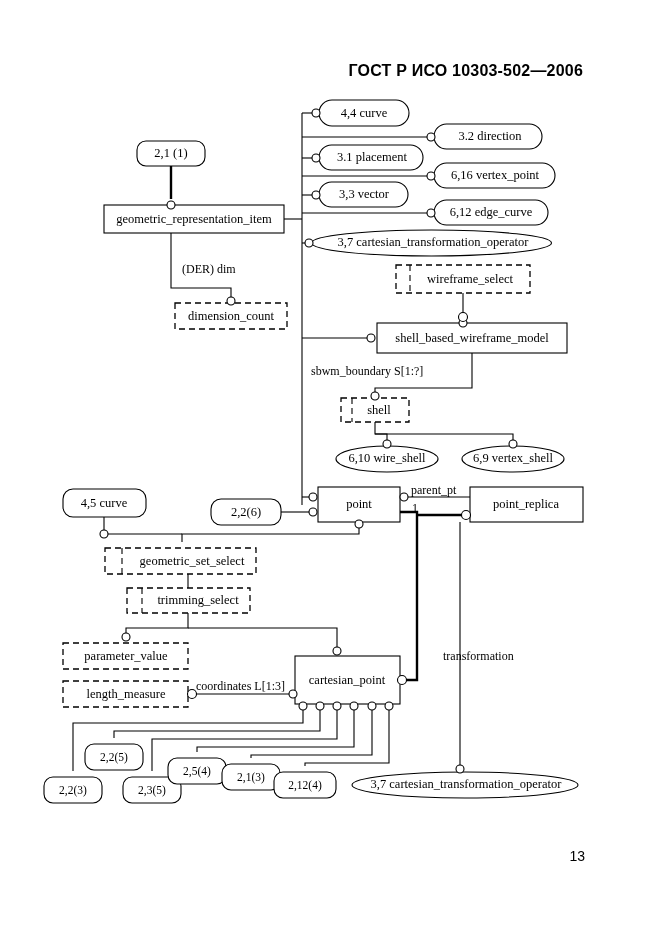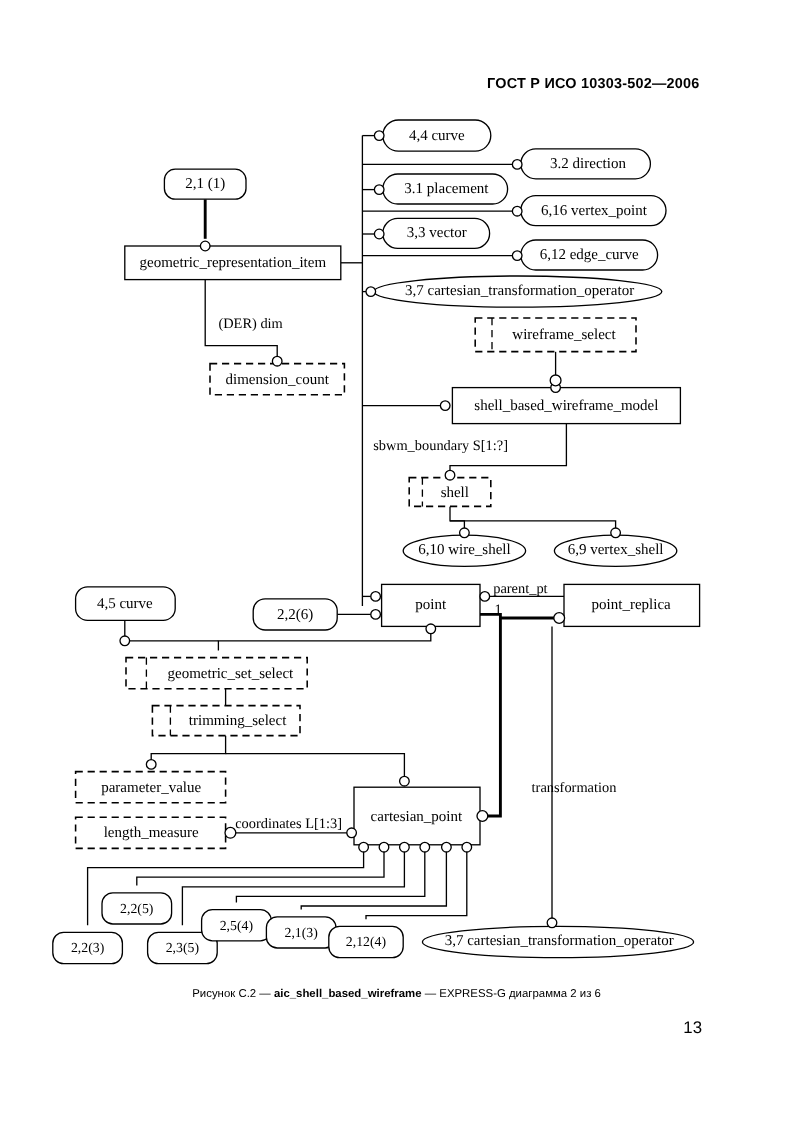--- a/index.html
+++ b/index.html
@@ -5,21 +5,21 @@
   html,body{margin:0;padding:0;}
   body{
     width:661px;height:936px;background:#ffffff;position:relative;
     font-family:"Liberation Serif", serif;
     -webkit-font-smoothing:antialiased;
   }
   #page{position:absolute;left:0;top:0;width:661px;height:936px;overflow:hidden;}
   #gost-header{
     position:absolute;right:78px;top:62px;
     font-family:"Liberation Sans", sans-serif;
-    font-weight:bold;font-size:12px;letter-spacing:.2px;color:#000;
+    font-weight:bold;font-size:16px;letter-spacing:.2px;color:#000;
     white-space:nowrap;
   }
   #diagram{position:absolute;left:0;top:0;width:661px;height:936px;}
   #caption{
     position:absolute;left:0;top:823px;width:661px;text-align:center;
     font-family:"Liberation Sans", sans-serif;font-size:9.5px;color:#000;
   }
   #caption b{font-weight:bold;}
   #pagenum{
     position:absolute;right:76px;top:848px;
@@ -295,19 +295,16 @@
 
     <text class="tl" x="182" y="273">(DER) dim</text>
     <text class="tl" x="311" y="375">sbwm_boundary S[1:?]</text>
     <text class="tl" x="411" y="494">parent_pt</text>
     <text class="tl" x="412" y="512">1</text>
     <text class="tl" x="196" y="690">coordinates L[1:3]</text>
     <text class="tl" x="443" y="660">transformation</text>
 
   </svg>
 
-  <div id="caption">
-    <span>Рисунок С.2 — </span><b>aic_shell_based_wireframe</b><span> — EXPRESS-G диаграмма 2 из 6</span>
-  </div>
 
   <div id="pagenum">13</div>
 
 </div>
 
 </body></html>

